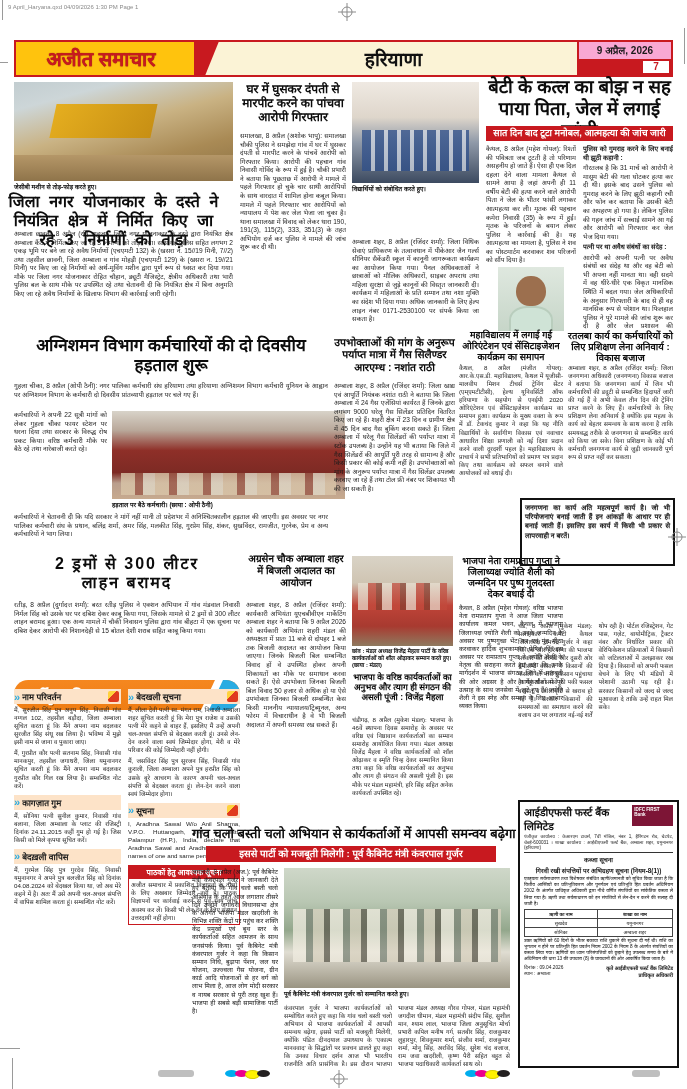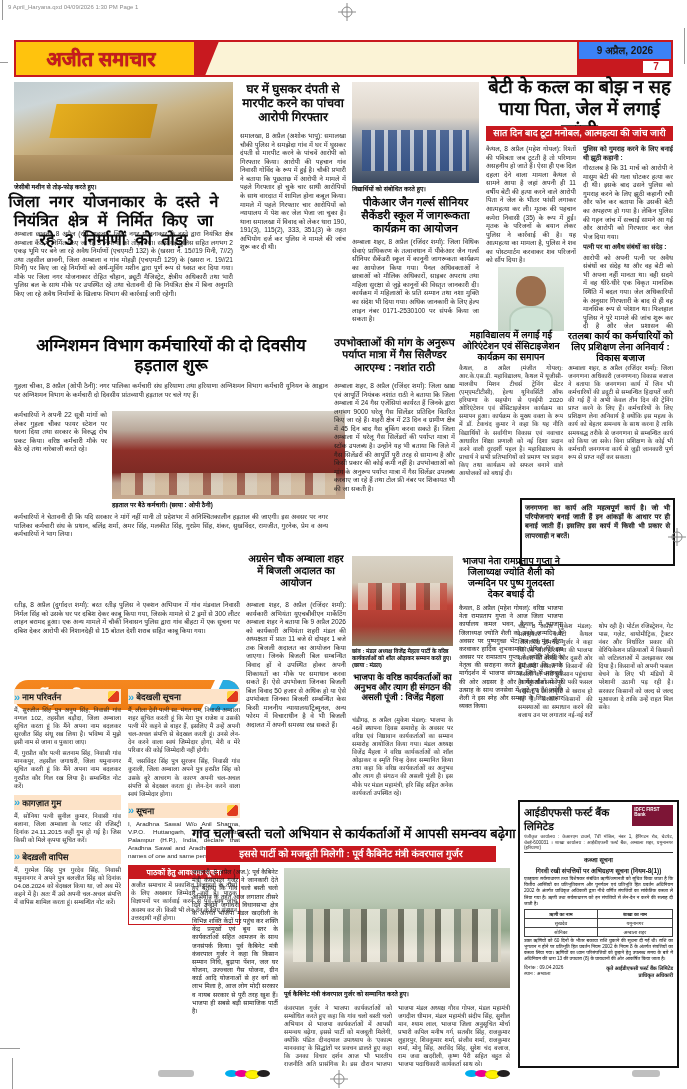--- a/index.html
+++ b/index.html
@@ -28,21 +28,21 @@
   .bd p{margin:0 0 2px 0;}
   .bsub{font-weight:bold;}
   .redstrip{background:#c8191f;color:#fff;font-weight:bold;text-align:center;overflow:hidden;}
   
   #masthead{border:2px solid #c8191f;background:#fbf3d6;}
   #brandpanel{position:absolute;left:0;top:0;width:178px;height:100%;background:#ffc30d;}
   #brandwedge{position:absolute;left:170px;top:0;width:26px;height:100%;background:#c8191f;transform:skewX(-22deg);}
   #brand{position:absolute;left:0;top:0;width:170px;height:100%;display:flex;align-items:center;justify-content:center;
          color:#c8191f;font-weight:bold;font-size:20px;text-shadow:0 0 1px #7d0f12;}
   #edition{position:absolute;left:200px;right:100px;top:0;height:100%;display:flex;align-items:center;justify-content:center;font-size:19px;font-weight:bold;color:#111;}
-  #datecell{position:absolute;right:0;top:0;width:92px;height:100%;background:#3b82f6;border-left:2px solid #c8191f;}
+  #datecell{position:absolute;right:0;top:0;width:92px;height:100%;background:#f9a8d4;border-left:2px solid #c8191f;}
   #dateline{height:17px;line-height:17px;text-align:center;font-size:10px;font-weight:bold;border-bottom:2px solid #c8191f;}
   #pagenumrow{position:absolute;left:0;right:0;top:19px;bottom:0;background:#c8191f;}
   #pagenum{position:absolute;right:2px;top:0;width:26px;height:12px;background:#fff;color:#c8191f;font-weight:bold;font-size:10px;text-align:center;line-height:12px;}
   
   .clsbanner{background:linear-gradient(#f5871f,#ef7d12);position:relative;overflow:hidden;}
   .clsbanner .txt{position:absolute;left:10px;top:5px;font-size:15px;font-weight:bold;color:#fff;font-style:italic;text-shadow:1px 1px 0 #b35a05;}
   .clsbanner .bluestripe{position:absolute;right:-6px;top:0;width:34px;height:100%;background:#2aace2;transform:skewX(-25deg);}
   .clsbanner .whitestripe{position:absolute;right:24px;top:0;width:8px;height:100%;background:#fff;transform:skewX(-25deg);}
   .clshead{display:flex;align-items:center;background:#fde3c8;height:15px;margin:5px 0 2px 0;position:relative;}
   .clshead .chev{color:#2aace2;font-weight:bold;font-size:11px;margin:0 2px 0 0;}
@@ -85,39 +85,39 @@
       <line class="cross" x1="0" y1="9" x2="18" y2="9"></line>
     </svg>
   <div class="abs cropline" style="left:2px;top:0;width:1px;height:20px;"></div>
   <div class="abs cropline" style="left:0;top:62px;width:8px;height:1px;"></div>
   <div class="abs cropline" style="left:684px;top:28px;width:1px;height:36px;"></div>
 
   <div id="masthead" class="abs" style="left:14px;top:40px;width:655px;height:33px;">
     <div id="brandwedge"></div>
     <div id="brandpanel"></div>
     <div id="brand">अजीत समाचार</div>
+    <div id="edition">हरियाणा</div>
     <div id="datecell">
       <div id="dateline">9 अप्रैल, 2026</div>
       <div id="pagenumrow">
         <div id="pagenum">7</div>
       </div>
     </div>
   </div>
 
   <div class="abs photo ph-jcb" style="left:14px;top:82px;width:219px;height:99px;"></div>
   <div class="abs cap" style="left:14px;top:183px;width:219px;">जेसीबी मशीन से तोड़-फोड़ करते हुए।</div>
   <div class="abs hl" style="left:4px;top:194px;width:219px;font-size:16px;font-family:Liberation Mono, monospace;">जिला नगर योजनाकार के दस्ते ने नियंत्रित क्षेत्र में निर्मित किए जा रहे 3 निर्माणों को तोड़ा</div>
   <div class="abs bd" style="left:14px;top:230px;width:219px;height:101px;">अम्बाला छावनी, 8 अप्रैल (रवि पाहुजा): जिला नगर योजनाकार के दस्ते द्वारा नियंत्रित क्षेत्र अम्बाला कैंट में निर्मित किए जा रहे 3 निर्माणों को तोड़ा गया। साथ गई पुलिस सहित लगभग 2 एकड़ भूमि पर बने जा रहे अवैध निर्माणों (एचएमटी 132) के (खसरा न. 15//19 मिनी, 7//2) तथा तहसील छावनी, जिला अम्बाला व गांव मोहड़ी (एचएमटी 129) के (खसरा न. 19//21 मिनी) पर किए जा रहे निर्माणों को अर्थ-मूविंग मशीन द्वारा पूर्ण रूप से ध्वस्त कर दिया गया। मौके पर जिला नगर योजनाकार रोहित चौहान, ड्यूटी मैजिस्ट्रेट, क्षेत्रीय अधिकारी तथा भारी पुलिस बल के साथ मौके पर उपस्थित रहे तथा चेतावनी दी कि नियंत्रित क्षेत्र में बिना अनुमति किए जा रहे अवैध निर्माणों के खिलाफ विभाग की कार्रवाई जारी रहेगी।</div>
 
   <div class="abs hl" style="left:240px;top:82px;width:106px;font-size:12px;">घर में घुसकर दंपती से मारपीट करने का पांचवा आरोपी गिरफ्तार</div>
   <div class="abs bd" style="left:240px;top:132px;width:106px;height:199px;">समालखा, 8 अप्रैल (अशोक भापू): समालखा चौकी पुलिस ने समझेदा गांव में घर में घुसकर दंपती से मारपीट करने के पांचवें आरोपी को गिरफ्तार किया। आरोपी की पहचान गांव निवासी गोविंद के रूप में हुई है। चौकी प्रभारी ने बताया कि पूछताछ में आरोपी ने मामले में पहले गिरफ्तार हो चुके चार साथी आरोपियों के साथ वारदात में शामिल होना कबूल किया। मामले में पहले गिरफ्तार चार आरोपियों को न्यायालय में पेश कर जेल भेजा जा चुका है। थाना समालखा में विवाद को लेकर धारा 190, 191(3), 115(2), 333, 351(3) के तहत अभियोग दर्ज कर पुलिस ने मामले की जांच शुरू कर दी थी।</div>
 
   <div class="abs photo ph-hall" style="left:352px;top:82px;width:127px;height:101px;"></div>
   <div class="abs cap" style="left:352px;top:185px;width:127px;">विद्यार्थियों को संबोधित करते हुए।</div>
-  <div class="abs hl" style="left:352px;top:196px;width:127px;font-size:11px;">पीकेआर जैन गर्ल्स सीनियर सैकेंडरी स्कूल में जागरूकता कार्यक्रम का आयोजन</div>
   <div class="abs bd" style="left:352px;top:238px;width:127px;height:93px;">अम्बाला शहर, 8 अप्रैल (रजिंदर शर्मा): जिला विधिक सेवाएं प्राधिकरण के तत्वावधान में पीकेआर जैन गर्ल्स सीनियर सैकेंडरी स्कूल में कानूनी जागरूकता कार्यक्रम का आयोजन किया गया। पैनल अधिवक्ताओं ने छात्राओं को मौलिक अधिकारों, साइबर अपराध तथा महिला सुरक्षा से जुड़े कानूनों की विस्तृत जानकारी दी। कार्यक्रम में महिलाओं के प्रति सम्मान तथा नशा मुक्ति का संदेश भी दिया गया। अधिक जानकारी के लिए हेल्प लाइन नंबर 0171-2530100 पर संपर्क किया जा सकता है।</div>
 
   <div class="abs hl" style="left:486px;top:76px;width:187px;font-size:18.5px;">बेटी के कत्ल का बोझ न सह पाया पिता, जेल में लगाई फांसी</div>
   <div class="abs redstrip" style="left:486px;top:126px;width:187px;height:15px;font-size:9.3px;line-height:15px;">सात दिन बाद टूटा मनोबल, आत्महत्या की जांच जारी</div>
   <div class="abs bd" style="left:486px;top:145px;width:90px;height:186px;">
     <p>कैथल, 8 अप्रैल (महेश गोयल): रिश्तों की पवित्रता जब टूटती है तो परिणाम असहनीय हो जाते हैं। ऐसा ही एक दिल दहला देने वाला मामला कैथल से सामने आया है जहां अपनी ही 11 वर्षीय बेटी की हत्या करने वाले आरोपी पिता ने जेल के भीतर फांसी लगाकर आत्महत्या कर ली। मृतक की पहचान कमेरा निवासी (35) के रूप में हुई। मृतक के परिजनों के बयान लेकर पुलिस ने कार्रवाई की है। यह आत्महत्या का मामला है, पुलिस ने शव का पोस्टमार्टम करवाकर शव परिजनों को सौंप दिया है।</p>
     <div class="photo ph-portrait" style="position:relative;width:66px;height:76px;margin:1px auto;"></div>
 
   </div>
   <div class="abs bd" style="left:583px;top:145px;width:90px;height:186px;">
@@ -127,20 +127,24 @@
     <p>आरोपी को अपनी पत्नी पर अवैध संबंधों का संदेह था और वह बेटी को भी अपना नहीं मानता था। वही सदमे में वह धीरे-धीरे एक विकृत मानसिक स्थिति में बदल गया। जेल अधिकारियों के अनुसार गिरफ्तारी के बाद से ही वह मानसिक रूप से परेशान था। फिलहाल पुलिस ने पूरे मामले की जांच शुरू कर दी है और जेल प्रशासन की कार्यप्रणाली पर भी सवाल उठ रहे हैं।</p>
   </div>
 
   <div class="abs hl" style="left:14px;top:336px;width:314px;font-size:17px;">अग्निशमन विभाग कर्मचारियों की दो दिवसीय हड़ताल शुरू</div>
   <div class="abs bd" style="left:14px;top:382px;width:314px;height:27px;">गुहला चीका, 8 अप्रैल (ओपी ठैनी): नगर पालिका कर्मचारी संघ हरियाणा तथा हरियाणा अग्निशमन विभाग कर्मचारी यूनियन के आह्वान पर अग्निशमन विभाग के कर्मचारी दो दिवसीय प्रांतव्यापी हड़ताल पर चले गए हैं।</div>
   <div class="abs bd" style="left:14px;top:411px;width:93px;height:88px;">कर्मचारियों ने अपनी 22 सूत्री मांगों को लेकर गुहला चीका फायर स्टेशन पर धरना दिया तथा सरकार के विरुद्ध रोष प्रकट किया। वरिष्ठ कर्मचारी मौके पर बैठे रहे तथा नारेबाजी करते रहे।</div>
   <div class="abs photo ph-fire" style="left:112px;top:411px;width:233px;height:88px;"></div>
   <div class="abs cap" style="left:112px;top:501px;width:233px;">हड़ताल पर बैठे कर्मचारी। (छाया : ओपी ठैनी)</div>
   <div class="abs bd" style="left:14px;top:513px;width:314px;height:37px;">कर्मचारियों ने चेतावनी दी कि यदि सरकार ने मांगें नहीं मानी तो प्रदेशभर में अनिश्चितकालीन हड़ताल की जाएगी। इस अवसर पर नगर पालिका कर्मचारी संघ के प्रधान, बलिंद्र शर्मा, अमर सिंह, मलकीत सिंह, गुरप्रेम सिंह, शंकर, सुखविंदर, रामजीत, गुरनेक, प्रेम व अन्य कर्मचारियों ने भाग लिया।</div>
 
+  <div class="abs hl" style="left:14px;top:555px;width:226px;font-size:16px;letter-spacing:2px;">
+    <div>2 ड्रमों से 300 लीटर</div>
+    <div>लाहन बरामद</div>
+  </div>
   <div class="abs bd" style="left:14px;top:601px;width:226px;height:45px;">रतीड़, 8 अप्रैल (दुर्गादत्त शर्मा): बरत रतीड़ पुलिस ने एक्शन अभियान में गांव मंडवाल निवासी निर्मल सिंह को उसके घर पर दबिश देकर काबू किया गया, जिसके मामले से 2 ड्रमों से 300 लीटर लाहन बरामद हुआ। एक अन्य मामले में चौकी निवासन पुलिस द्वारा गांव बीहटा में एक सूचना पर दबिश देकर आरोपी की निशानदेही से 15 बोतल देशी शराब सहित काबू किया गया।</div>
 
   <div class="abs clsbanner" style="left:14px;top:680px;width:226px;height:30px;border-radius:14px;">
     <div class="bluestripe"></div>
     <div class="whitestripe"></div>
     <div class="txt">वर्गीकृत विज्ञापन</div>
   </div>
   <div class="abs" style="left:14px;top:684px;width:107px;height:382px;overflow:hidden;">
     <div class="clshead">
         <span class="chev">»</span>

